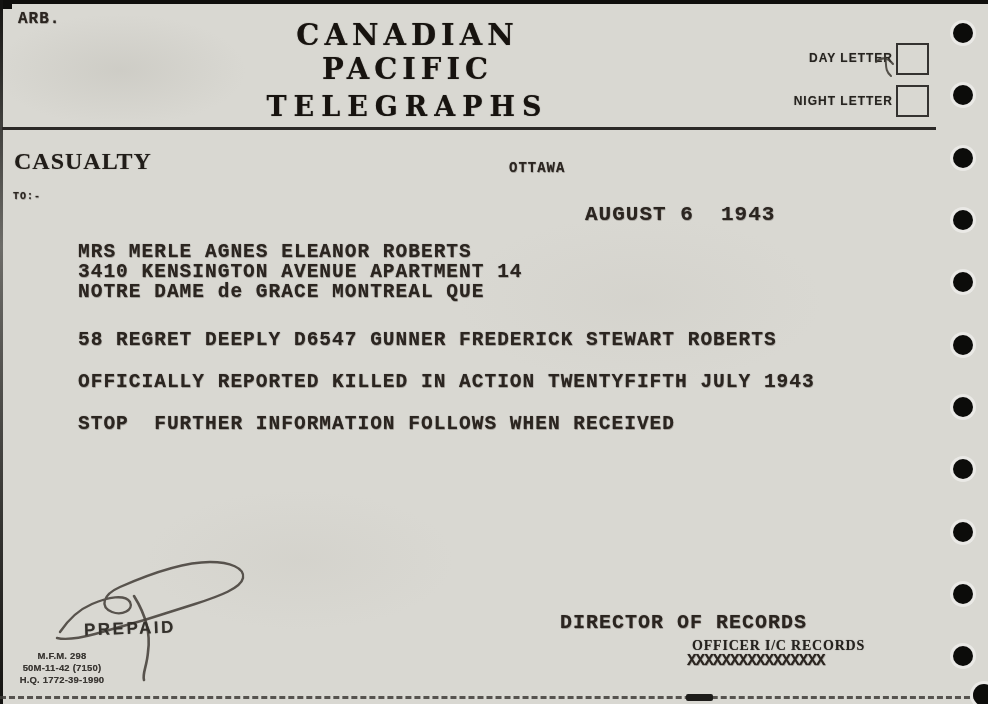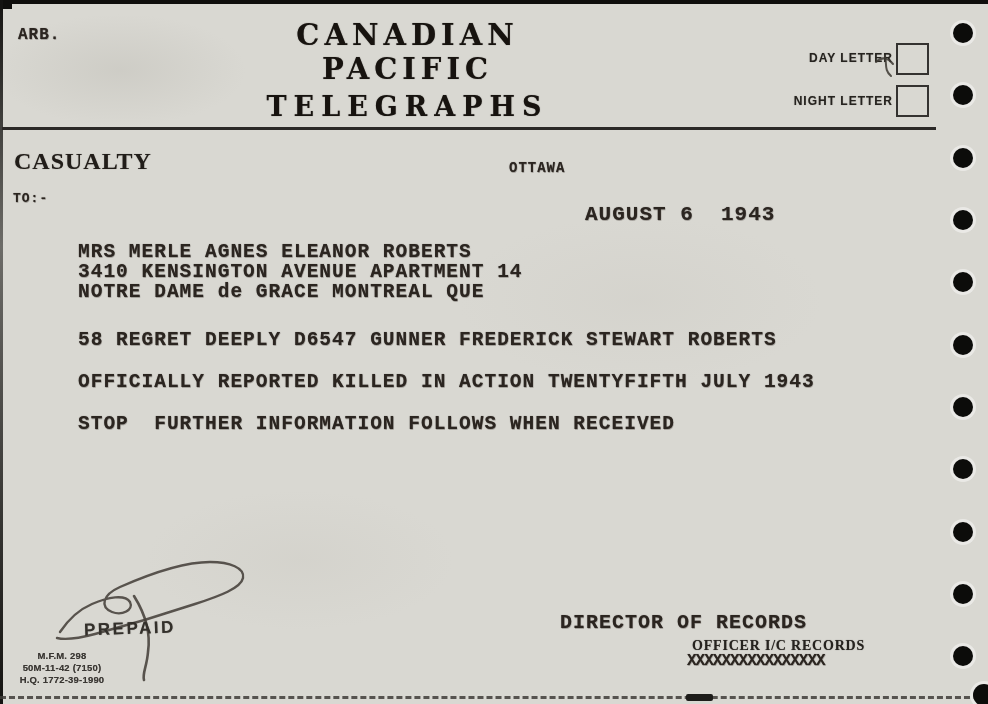--- a/index.html
+++ b/index.html
@@ -26,21 +26,21 @@
   .hole{position:absolute;left:953px;width:20px;height:20px;border-radius:50%;
     background:var(--hole);box-shadow:0 0 0 3px rgba(248,248,245,.55);}
   .hole-partial{position:absolute;left:973px;top:684px;width:22px;height:22px;border-radius:50%;
     background:var(--hole);box-shadow:0 0 0 3px rgba(248,248,245,.55);}
   
   .typew{
     position:absolute; font-family:"Liberation Mono","DejaVu Sans Mono",monospace;
     font-weight:bold; color:var(--ink); white-space:pre; letter-spacing:1px;
     text-shadow:0 0 1px rgba(43,37,32,.55), 0.5px 0.5px 0 rgba(43,37,32,.25);
   }
-  .ref-mark{left:18px;top:26px;font-size:16px;}
+  .ref-mark{left:18px;top:10px;font-size:16px;}
   
   .masthead{position:absolute;left:205px;top:18px;width:405px;text-align:center;
     font-family:"DejaVu Serif", serif;font-weight:bold;color:#17130f;
     text-shadow:0 0 1px rgba(23,19,15,.5);}
   .masthead .line1{font-size:29px;letter-spacing:5px;word-spacing:14px;}
   .masthead .line2{font-size:27px;letter-spacing:7px;margin-top:5px;}
   
   .cbx-label{position:absolute;right:95px;font-size:12px;font-weight:bold;color:#26231f;
     letter-spacing:1px;text-shadow:0 0 1px rgba(38,35,31,.4);}
   .cbx{position:absolute;left:896px;width:29px;height:28px;border:2.5px solid #343230;background:transparent;}
@@ -49,21 +49,21 @@
   .pen-mark{position:absolute;left:872px;top:50px;}
   
   .rule{position:absolute;left:2px;top:127px;width:934px;height:3px;background:var(--rule);}
   
   .service-row{position:absolute;left:14px;top:148px;display:flex;align-items:baseline;gap:9px;
     font-family:"Liberation Serif","DejaVu Serif",serif;font-weight:bold;color:#211d19;
     text-shadow:0 0 1px rgba(33,29,25,.45);}
   .service-class{font-size:24px;letter-spacing:1px;}
   .service-note{font-size:17px;letter-spacing:0.5px;}
   .origin{left:509px;top:160px;font-size:14px;}
-  .to-label{left:13px;top:191px;font-size:13px;}
+  .to-label{left:13px;top:191px;font-size:10px;}
   .date-line{left:585px;top:203px;font-size:21px;}
   
   .recipient{position:absolute;left:78px;top:242px;}
   .recipient .typw-line, .msg-line{
     font-family:"Liberation Mono","DejaVu Sans Mono",monospace;font-weight:bold;
     color:var(--ink);white-space:pre;letter-spacing:1px;font-size:19.5px;line-height:20px;
     text-shadow:0 0 1px rgba(43,37,32,.55), 0.5px 0.5px 0 rgba(43,37,32,.25);}
   .msg-line{position:absolute;left:78px;}
   .msg1{top:330px;} .msg2{top:372px;} .msg3{top:414px;}
   

